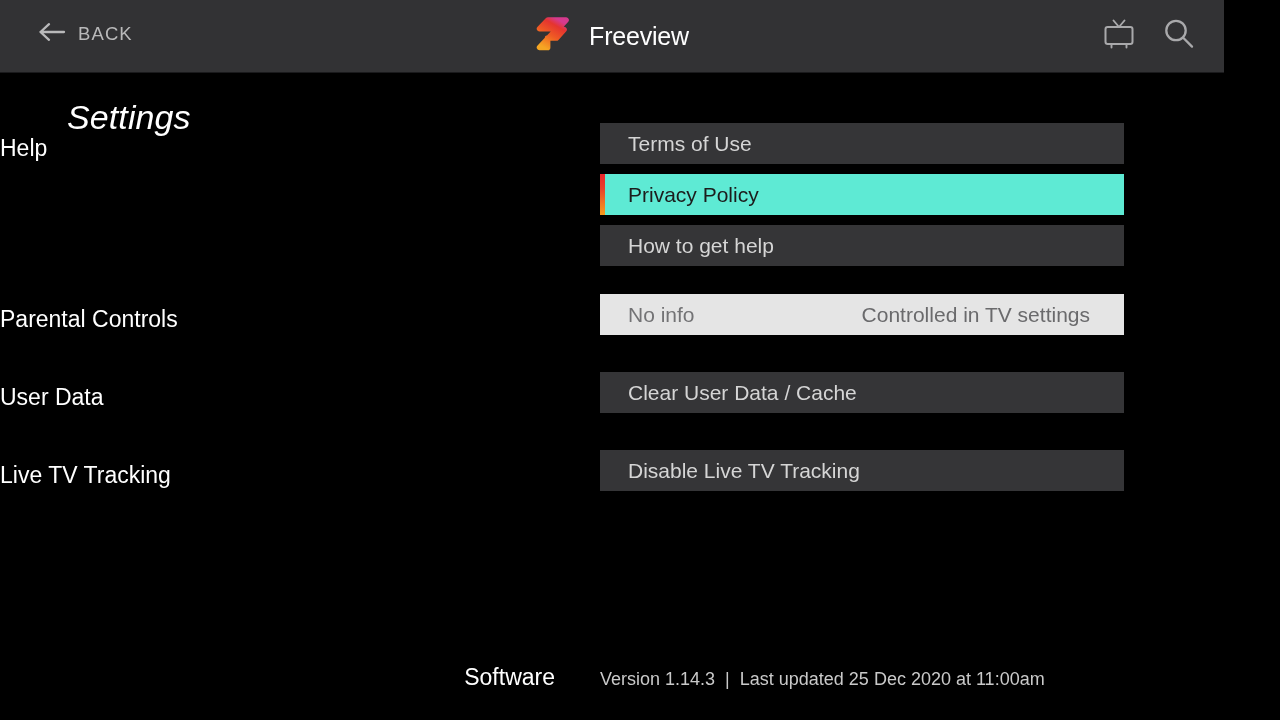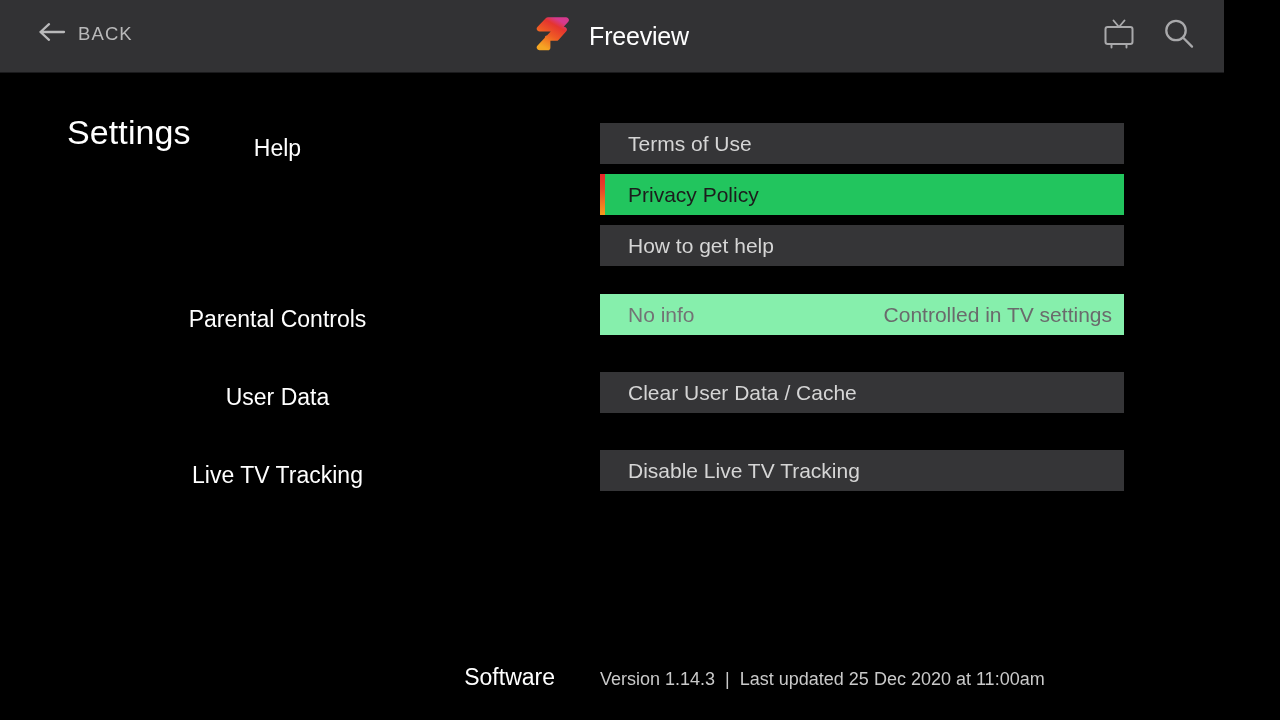--- a/index.html
+++ b/index.html
@@ -68,44 +68,45 @@
     display: flex;
     align-items: center;
     gap: 26px;
   }
   .hicon { display: block; cursor: pointer; }
 
   
   .page-title {
     position: absolute;
     left: 67px;
-    top: 115px;
+    top: 100px;
     color: #ffffff;
     font-size: 34px;
     line-height: 1;
     letter-spacing: 0.1px;
+    font-style: italic;
   }
 
   .settings {
     position: absolute;
     left: 0;
     top: 123px;
     width: 1280px;
   }
 
   .group {
     position: relative;
     display: flex;
     align-items: flex-start;
   }
   .group + .group { margin-top: 28px; }
 
   .group-label {
     width: 555px;
-    text-align: center;
+    text-align: left;
     color: #ffffff;
     font-size: 23px;
     line-height: 50px;
     padding-right: 0;
     box-sizing: border-box;
     flex: 0 0 555px;
   }
   .group-rows {
     margin-left: 45px;
     width: 524px;
@@ -124,42 +125,42 @@
   }
   .row + .row { margin-top: 10px; }
   .row-text {
     color: #d5d5d5;
     font-size: 21px;
     padding-left: 28px;
     line-height: 1;
   }
   .row-aux {
     margin-left: auto;
-    padding-right: 12px;
+    padding-right: 34px;
     color: #6e6e70;
     font-size: 21px;
     line-height: 1;
   }
 
   
   .row.selected {
-    background: #22c55e;
+    background: #5eead4;
   }
   .row.selected .row-text { color: #1c1c1c; }
   .accent-bar {
     position: absolute;
     left: 0; top: 0;
     width: 5px;
     height: 100%;
     background: linear-gradient(to bottom, #e8252a 0%, #e8402a 35%, #ef7c22 75%, #f59b1e 100%);
   }
 
   
   .row.disabled {
-    background: #86efac;
+    background: #e5e5e5;
     cursor: default;
   }
   .row.disabled .row-text { color: #737375; }
   .row.disabled .row-aux { color: #6a6a6c; }
 
   
   .footer {
     position: absolute;
     left: 0;
     top: 663px;

